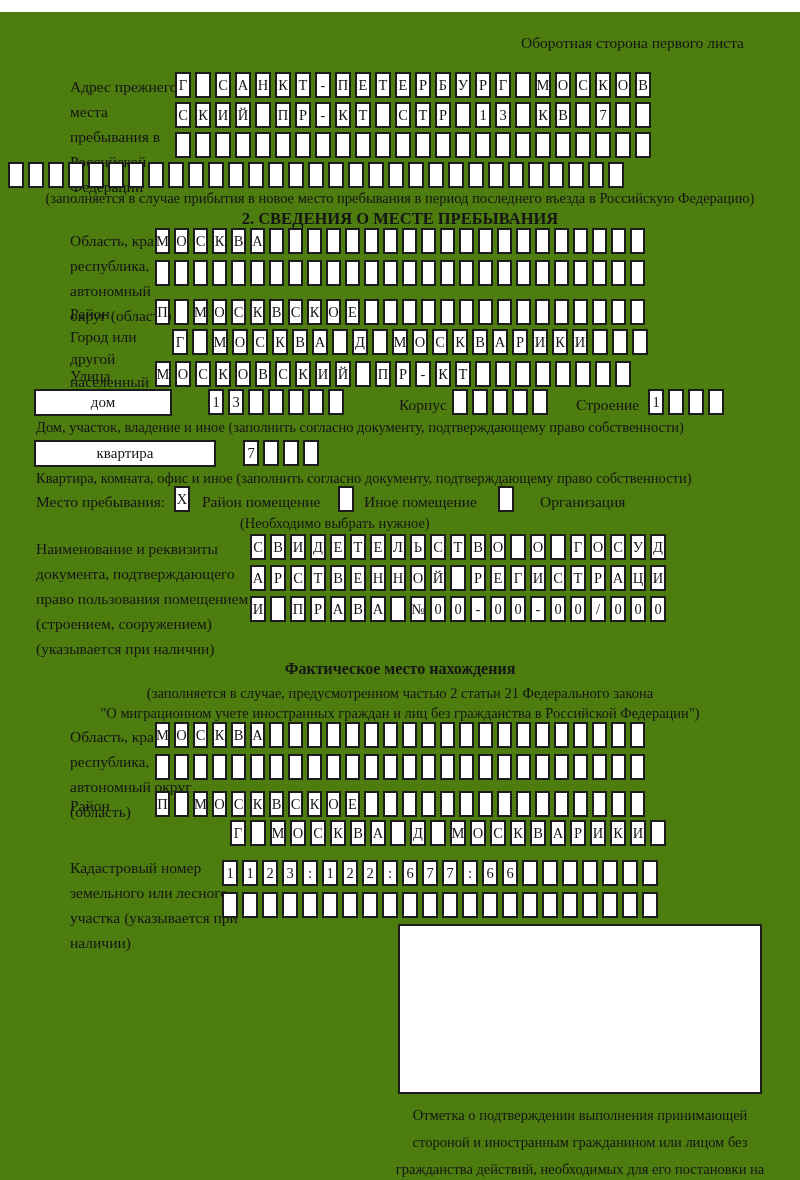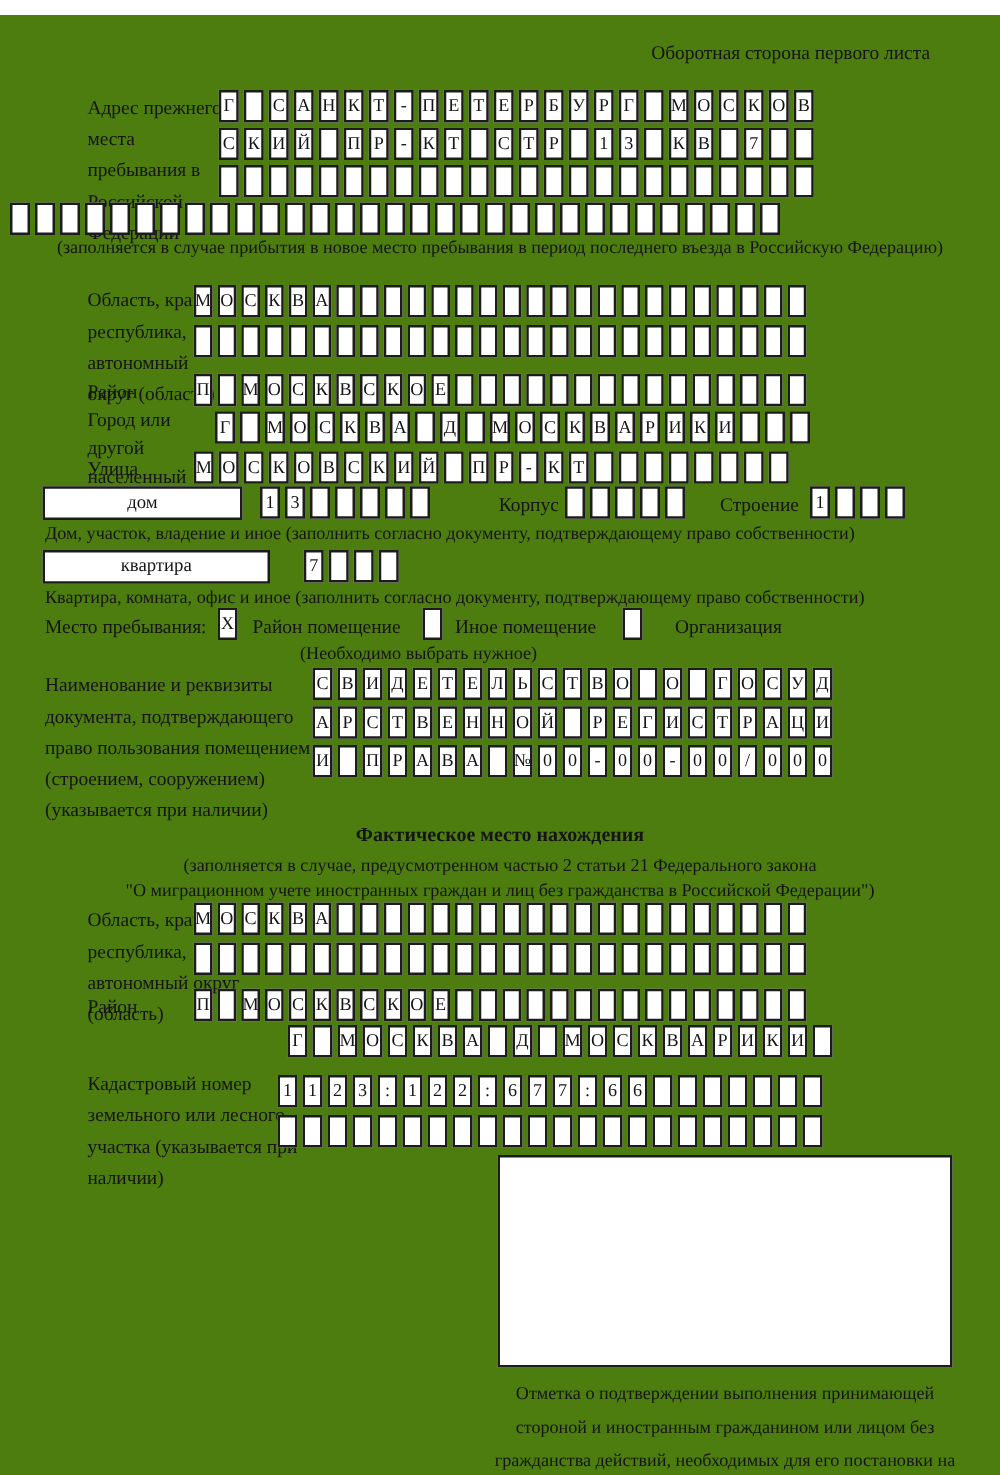--- a/index.html
+++ b/index.html
@@ -152,20 +152,21 @@
       <span class="cell"></span>
       <span class="cell"></span>
       <span class="cell"></span>
       <span class="cell"></span>
       <span class="cell"></span>
       <span class="cell"></span>
       <span class="cell"></span>
     </div>
   <div class="abs note center" style="top:178px;">(заполняется в случае прибытия в новое место пребывания в период последнего въезда в Российскую Федерацию)</div>
 
+  <div class="abs center bold" style="top:197px; font-size:16.5px;">2. СВЕДЕНИЯ О МЕСТЕ ПРЕБЫВАНИЯ</div>
 
   <div class="abs lbl" style="top:216px; left:70px; width:105px;">Область, край, республика, автономный округ (область)</div>
   <div class="abs cellrow w15" style="top:216px; left:155px;">
       <span class="cell">М</span>
       <span class="cell">О</span>
       <span class="cell">С</span>
       <span class="cell">К</span>
       <span class="cell">В</span>
       <span class="cell">А</span>
       <span class="cell"></span>
@@ -297,21 +298,21 @@
       <span class="cell"></span>
       <span class="cell"></span>
       <span class="cell"></span>
       <span class="cell"></span>
       <span class="cell"></span>
       <span class="cell"></span>
       <span class="cell"></span>
       <span class="cell"></span>
     </div>
 
-  <div class="abs labelbox" style="top:377px; left:34px; width:160px;">дом</div>
+  <div class="abs labelbox" style="top:377px; left:34px; width:138px;">дом</div>
   <div class="abs cellrow" style="top:377px; left:208px;">
       <span class="cell">1</span>
       <span class="cell">3</span>
       <span class="cell"></span>
       <span class="cell"></span>
       <span class="cell"></span>
       <span class="cell"></span>
       <span class="cell"></span>
     </div>
   <div class="abs lbl" style="top:380px; left:399px;">Корпус</div>

